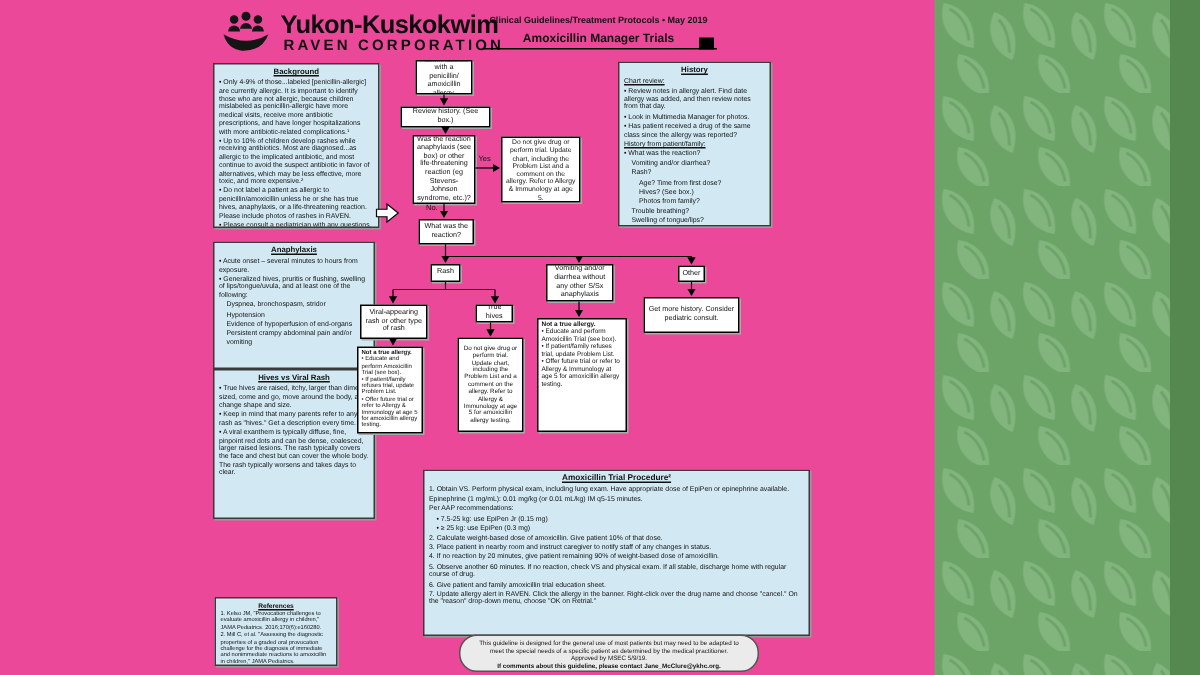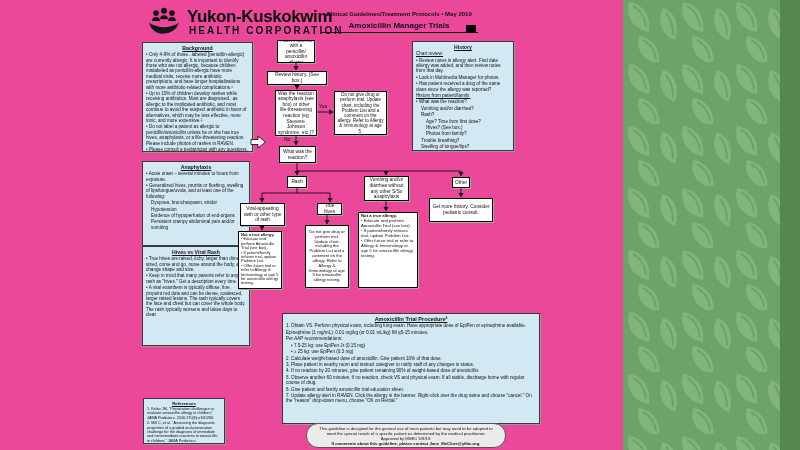--- a/index.html
+++ b/index.html
@@ -73,21 +73,21 @@
           <path d="M6.5 17 a4.5 4.5 0 0 1 9 0 Z"></path>
         <circle cx="20" cy="5.5" r="3.4"></circle>
           <path d="M15.5 15 a4.5 4.5 0 0 1 9 0 Z"></path>
         <circle cx="29" cy="8" r="3.2"></circle>
           <path d="M24.5 17 a4.5 4.5 0 0 1 9 0 Z"></path>
         <path d="M3 19 Q20 29 37 19 Q32 32 17 31.5 Q6 30 3 19 Z"></path>
       </g>
     </svg>
   </div>
   <div class="org1">Yukon-Kuskokwim</div>
-  <div class="org2">HEALTH CORPORATION</div>
+  <div class="org2">RAVEN CORPORATION</div>
   <div class="doctype">Clinical Guidelines/Treatment Protocols • May 2019</div>
   <div class="doctitle">Amoxicillin Manager Trials</div>
   <div class="titlerule"></div>
   <div class="endbox"></div>
 
   <div class="bluebox" style="left:142px;top:42px;width:111px;height:110px;">
     <div class="bt">Background</div>
     <div class="li">• Only 4-9% of those...labeled [penicillin-allergic] are currently allergic. It is important to identify those who are not allergic, because children mislabeled as penicillin-allergic have more medical visits, receive more antibiotic prescriptions, and have longer hospitalizations with more antibiotic-related complications.¹</div>
     <div class="li">• Up to 10% of children develop rashes while receiving antibiotics. Most are diagnosed...as allergic to the implicated antibiotic, and most continue to avoid the suspect antibiotic in favor of alternatives, which may be less effective, more toxic, and more expensive.²</div>
     <div class="li">• Do not label a patient as allergic to penicillin/amoxicillin unless he or she has true hives, anaphylaxis, or a life-threatening reaction. Please include photos of rashes in RAVEN.</div>

